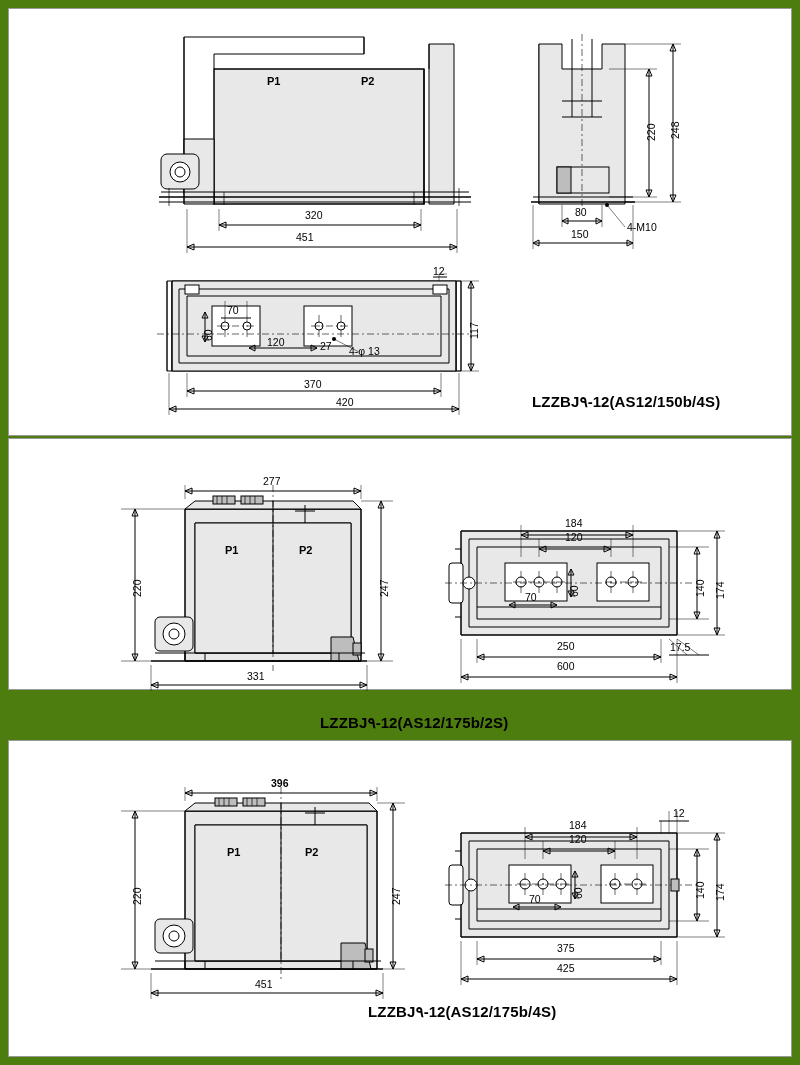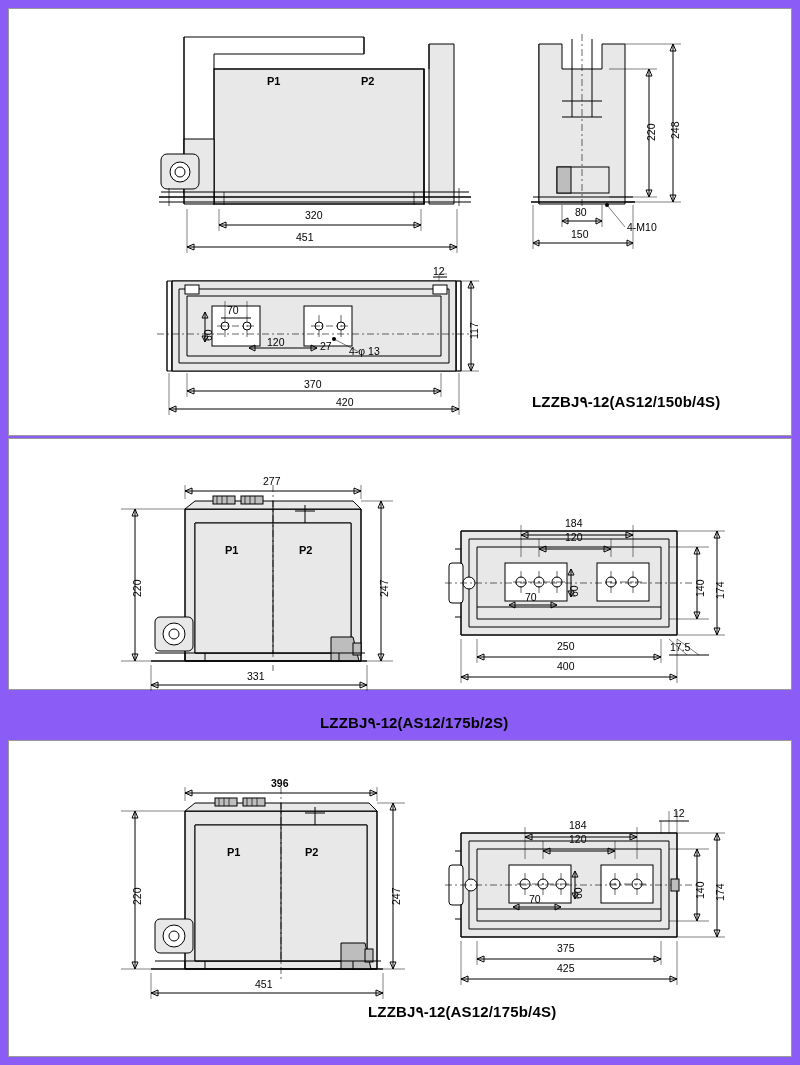--- a/index.html
+++ b/index.html
@@ -7,21 +7,21 @@
     padding: 0;
     background: #ffffff;
   }
   body {
     font-family: "Liberation Sans", sans-serif;
   }
   #page {
     position: relative;
     width: 800px;
     height: 1065px;
-    background: #8b5cf6;
+    background: #4d7c0f;
     overflow: hidden;
   }
   .panel {
     position: absolute;
     left: 8px;
     width: 784px;
     border: 1px solid #9a9a9a;
     background: #ffffff;
     box-sizing: border-box;
   }
@@ -329,21 +329,21 @@
     <div class="dim v" style="left:122px; top:158px;">220</div>
     <div class="dim v" style="left:369px; top:158px;">247</div>
     <div class="dim" style="left:238px; top:231px;">331</div>
     <div class="dim" style="left:556px; top:78px;">184</div>
     <div class="dim" style="left:556px; top:92px;">120</div>
     <div class="dim v" style="left:559px; top:158px;">60</div>
     <div class="dim" style="left:516px; top:152px;">70</div>
     <div class="dim v" style="left:685px; top:158px;">140</div>
     <div class="dim v" style="left:705px; top:160px;">174</div>
     <div class="dim" style="left:548px; top:201px;">250</div>
-    <div class="dim" style="left:548px; top:221px;">400</div>
+    <div class="dim" style="left:548px; top:221px;">600</div>
     <div class="dim" style="left:661px; top:202px;">17.5</div>
     <div class="cap" style="left:311px; top:275px;">LZZBJ٩-12(AS12/175b/2S)</div>
   </div>
 
   <div class="panel" id="panel-3">
     <div class="svgwrap">
       <svg width="784" height="317" viewBox="0 0 784 317">
 
         <path class="ext" d="M176 60 L176 46 M368 60 L368 46"></path>
         <path class="ln" d="M176 52 L368 52"></path>

